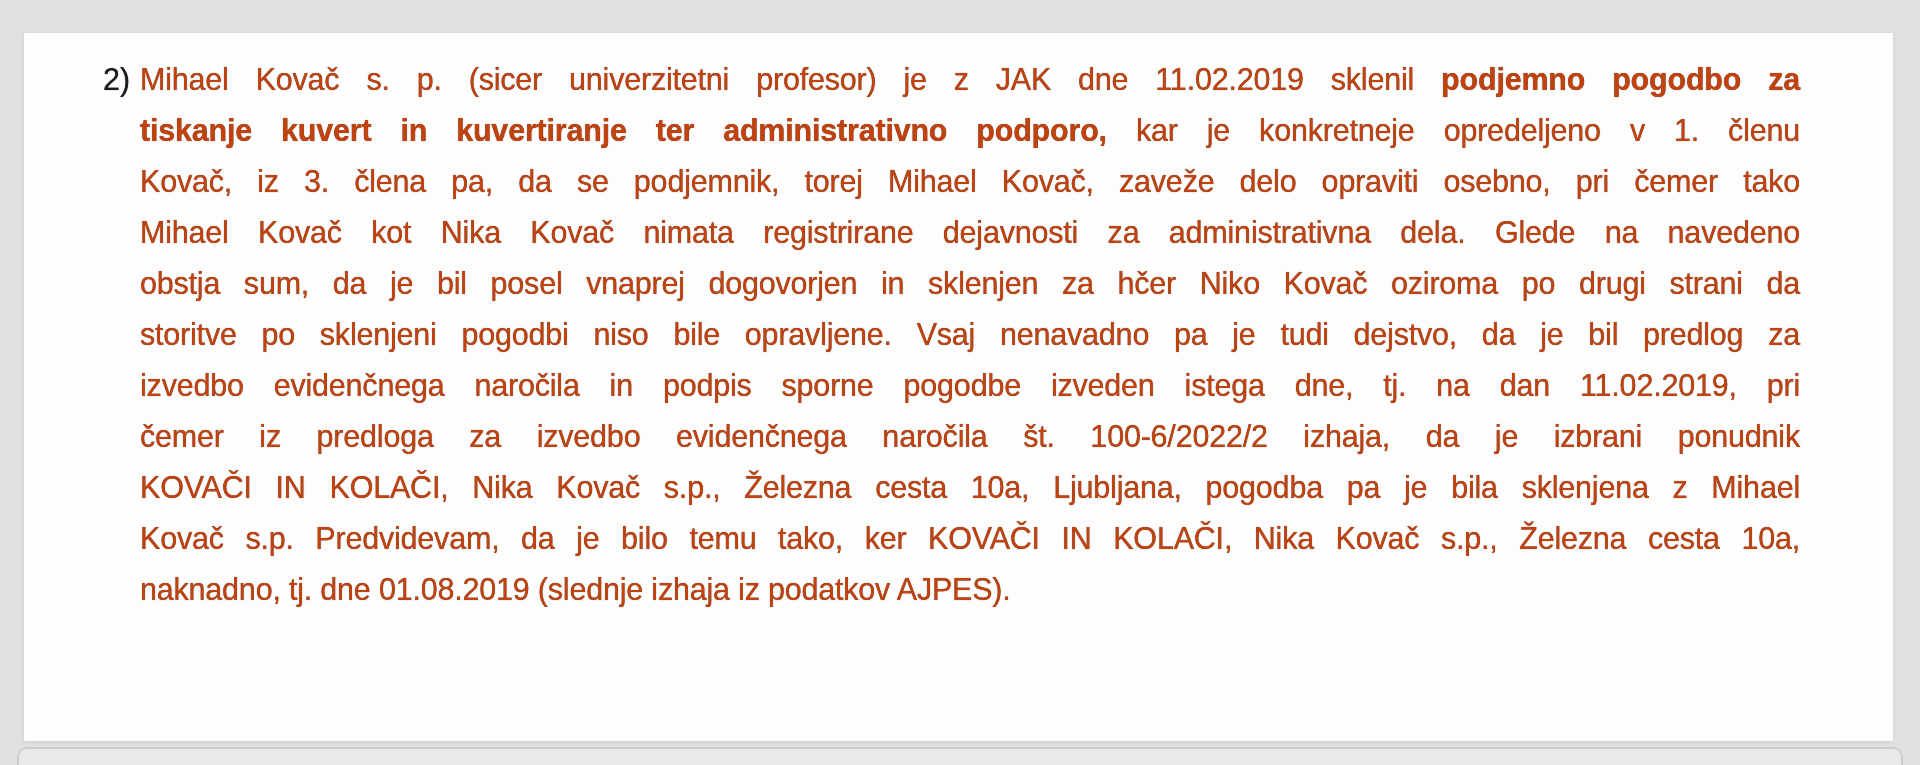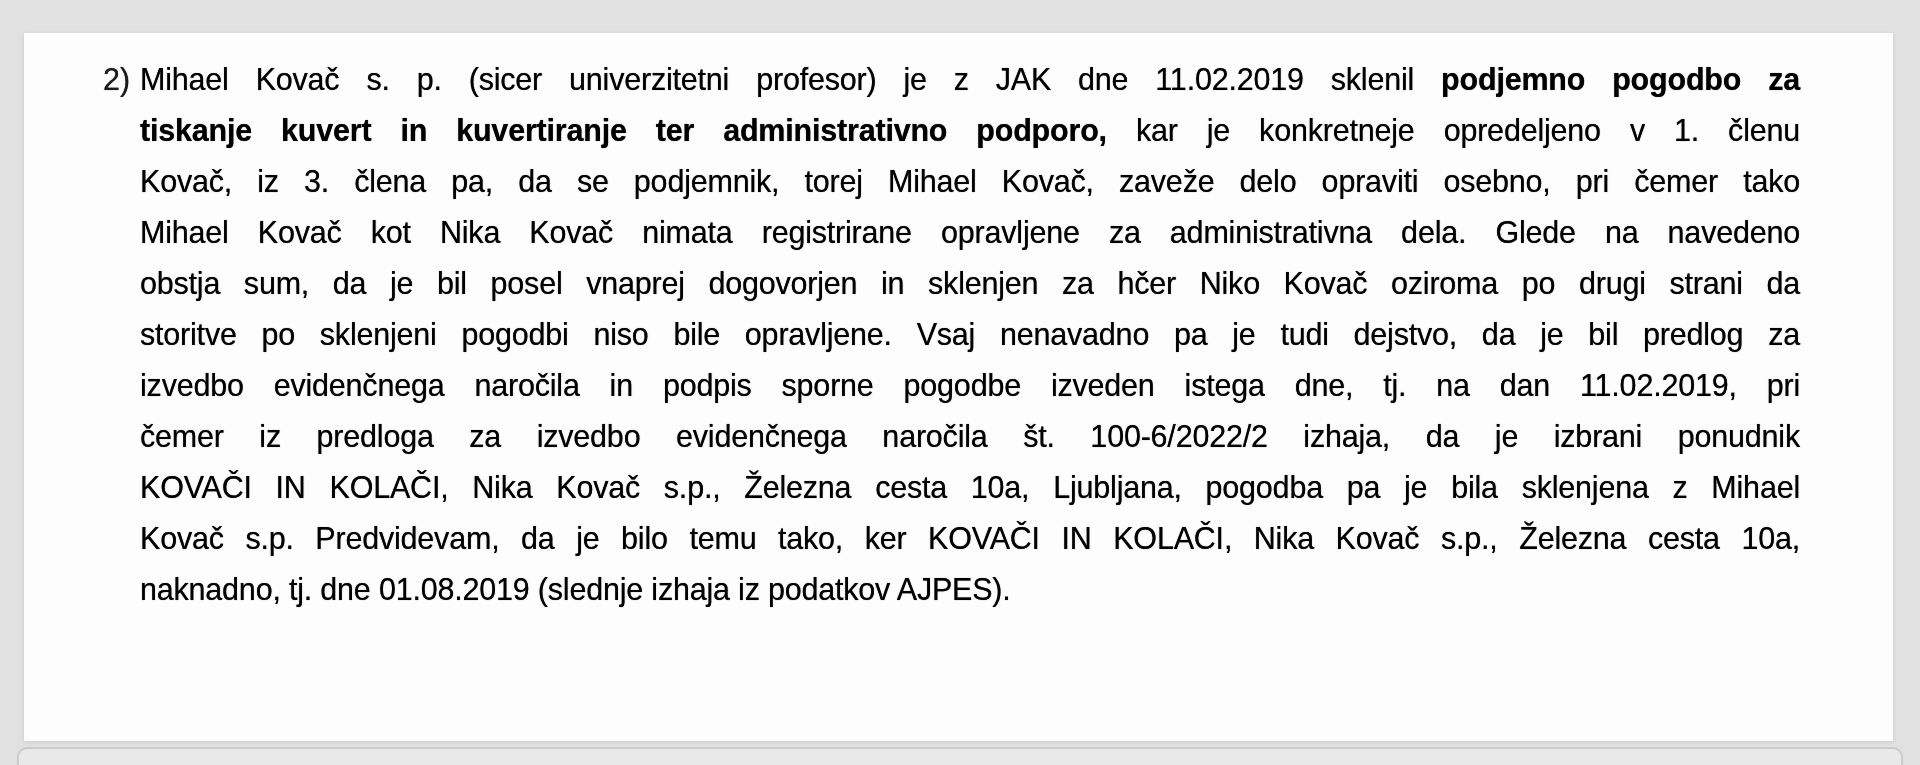--- a/index.html
+++ b/index.html
@@ -33,21 +33,21 @@
     color: #1b1b1b;
     text-shadow: 0 0 0.8px rgba(25,25,25,0.85);
   }
   .lines {
     width: 1660px;
   }
   .line {
     font-size: 30.5px;
     line-height: 51px;
     letter-spacing: -0.2px;
-    color: #000000;
+    color: #c2410c;
     text-align: justify;
     text-align-last: justify;
     text-shadow: 0 0 0.8px rgba(25,25,25,0.85);
     white-space: normal;
   }
   .line.last {
     text-align: right;
     text-align-last: left;
   }
   .run.bold { font-weight: 700; }
@@ -67,21 +67,21 @@
 <body>
 
 <div class="stage">
   <div class="doc-panel">
     <div class="paragraph">
       <div class="marker">2)</div>
       <div class="lines">
           <div class="line"><span class="run">Mihael Kovač s. p. (sicer univerzitetni profesor) je z JAK dne 11.02.2019 sklenil </span><span class="run bold">podjemno pogodbo za</span></div>
           <div class="line"><span class="run bold">tiskanje kuvert in kuvertiranje ter administrativno podporo,</span><span class="run"> kar je konkretneje opredeljeno v 1. členu</span></div>
           <div class="line"><span class="run">Kovač, iz 3. člena pa, da se podjemnik, torej Mihael Kovač, zaveže delo opraviti osebno, pri čemer tako</span></div>
-          <div class="line"><span class="run">Mihael Kovač kot Nika Kovač nimata registrirane opravljene za administrativna dela. Glede na navedeno</span></div>
+          <div class="line"><span class="run">Mihael Kovač kot Nika Kovač nimata registrirane dejavnosti za administrativna dela. Glede na navedeno</span></div>
           <div class="line"><span class="run">obstja sum, da je bil posel vnaprej dogovorjen in sklenjen za hčer Niko Kovač oziroma po drugi strani da</span></div>
           <div class="line"><span class="run">storitve po sklenjeni pogodbi niso bile opravljene. Vsaj nenavadno pa je tudi dejstvo, da je bil predlog za</span></div>
           <div class="line"><span class="run">izvedbo evidenčnega naročila in podpis sporne pogodbe izveden istega dne, tj. na dan 11.02.2019, pri</span></div>
           <div class="line"><span class="run">čemer iz predloga za izvedbo evidenčnega naročila št. 100-6/2022/2 izhaja, da je izbrani ponudnik</span></div>
           <div class="line"><span class="run">KOVAČI IN KOLAČI, Nika Kovač s.p., Železna cesta 10a, Ljubljana, pogodba pa je bila sklenjena z Mihael</span></div>
           <div class="line"><span class="run">Kovač s.p. Predvidevam, da je bilo temu tako, ker KOVAČI IN KOLAČI, Nika Kovač s.p., Železna cesta 10a,</span></div>
           <div class="line last"><span class="run">naknadno, tj. dne 01.08.2019 (slednje izhaja iz podatkov AJPES).</span></div>
         </div>
     </div>
   </div>

